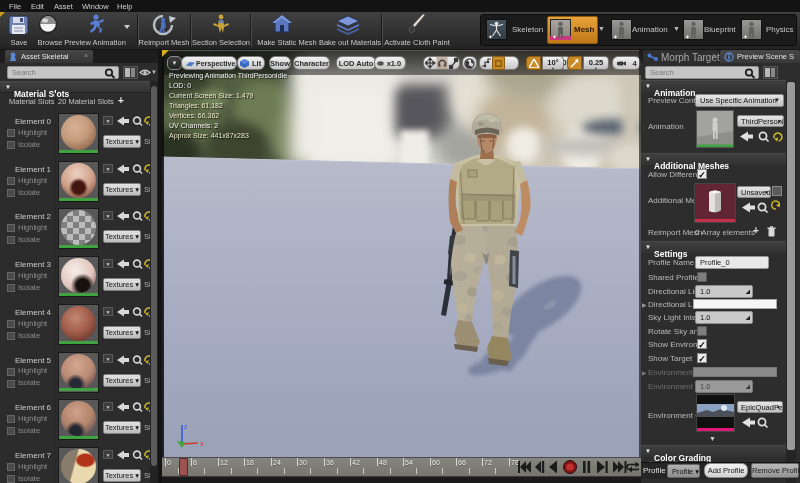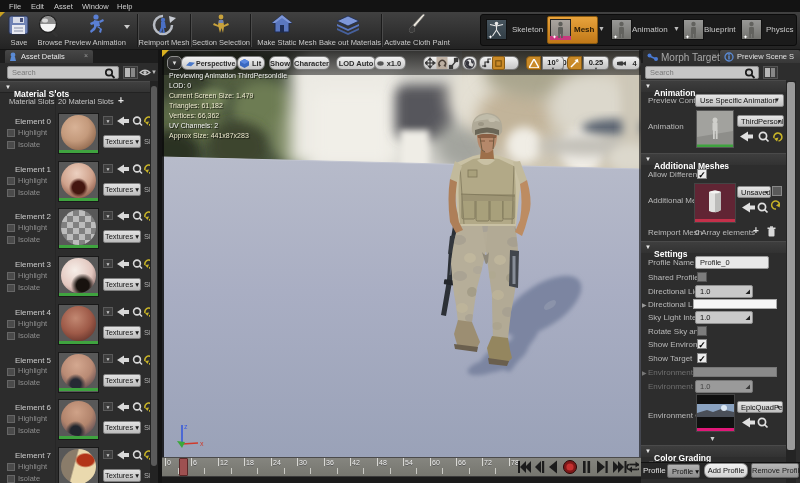--- a/index.html
+++ b/index.html
@@ -165,21 +165,21 @@
 
   <div class="abs" style="left:162px;top:50px;width:0;height:0;border-top:7px solid #d8b020;border-right:7px solid transparent;z-index:5;"></div>
 
   <div id="leftpanel" class="abs" style="left:0;top:50px;width:158px;height:433px;background:#2c2c2c;overflow:hidden;">
   <div class="abs" style="left:0;top:0;width:158px;height:13px;background:#1d1d1d;"></div>
   <div class="abs" style="left:5px;top:0px;width:88px;height:13px;background:linear-gradient(#474747,#353535);border-radius:2px 2px 0 0;"></div>
   <svg class="abs" style="left:9px;top:2px;" width="9" height="9">
         <circle cx="4" cy="3" r="2.4" fill="#5a8ad4"></circle>
         <path d="M2 5 L6 5 L7 9 L1 9 Z" fill="#5a8ad4"></path>
       </svg>
-  <div class="abs" style="left:21px;top:2px;color:#e8e8e8;font-size:7.5px;">Asset Details</div>
+  <div class="abs" style="left:21px;top:2px;color:#e8e8e8;font-size:7.5px;">Asset Skeletal</div>
   <div class="abs" style="left:84px;top:2px;color:#999;font-size:7px;">×</div>
   <div class="abs" style="left:7px;top:16px;width:112px;height:13px;background:#c6c6c6;border:1px solid #909090;border-radius:2px;color:#7a7a7a;font-size:7.5px;line-height:11px;padding-left:4px;">Search</div>
   <svg class="abs" style="left:104px;top:18px;" width="12" height="11">
         <circle cx="5" cy="4.5" r="3.2" fill="none" stroke="#1a1a1a" stroke-width="1.7"></circle>
         <line x1="7.5" y1="7" x2="10.5" y2="10" stroke="#1a1a1a" stroke-width="1.8"></line>
       </svg>
   <div class="abs" style="left:123px;top:16px;width:15px;height:13px;background:#3a3a3a;border:1px solid #555;"></div>
   <div class="abs" style="left:125px;top:18px;width:5px;height:9px;background:#b8b8b8;"></div>
   <div class="abs" style="left:131px;top:18px;width:4px;height:9px;background:#888;"></div>
   <svg class="abs" style="left:139px;top:18px;" width="12" height="9">

